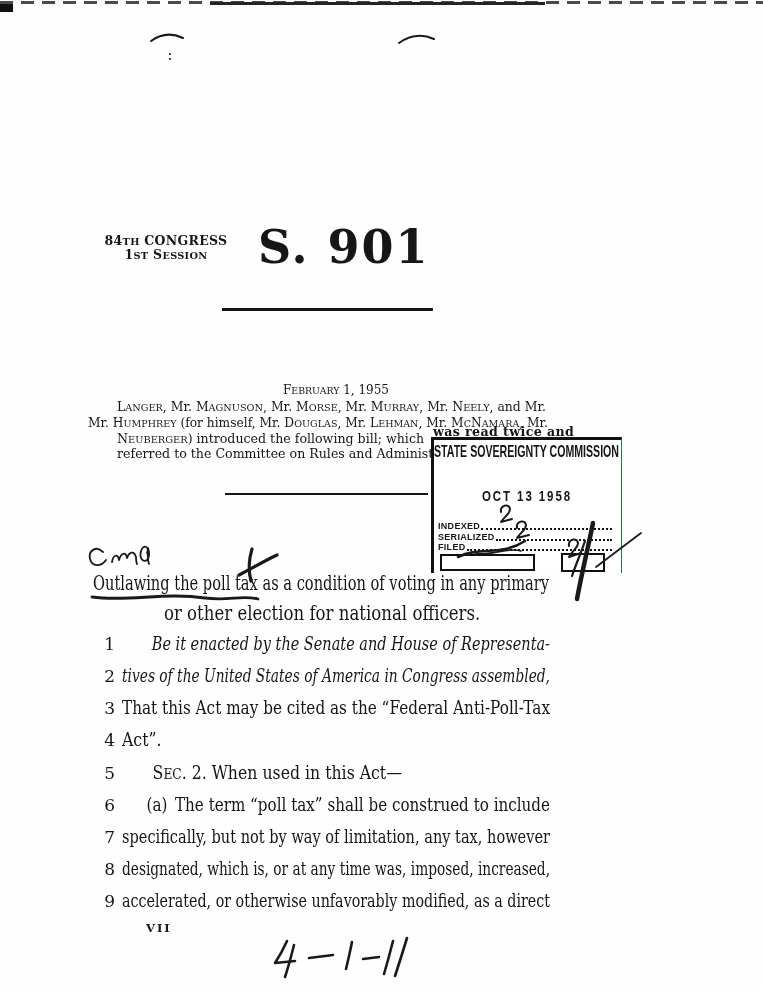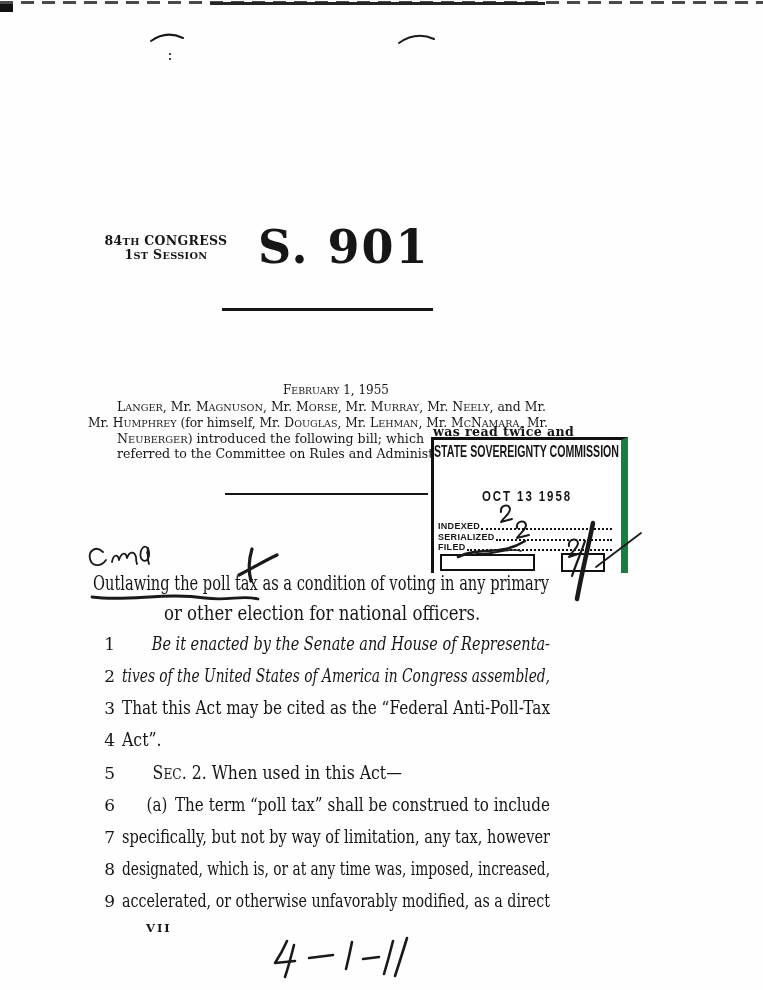--- a/index.html
+++ b/index.html
@@ -28,21 +28,21 @@
 
   
   .sponsor{left:88px;top:399px;width:468px;font-size:12.6px;}
   .sline{height:15.8px;line-height:15.8px;white-space:nowrap;}
   .sline.indent{padding-left:29px;}
 
   .rule2{left:225px;top:493px;width:203px;height:2px;background:#161616;}
 
   
   .stamp{left:431px;top:437px;width:187px;height:133px;background:#fff;
-         border-top:3px solid #111;border-left:3px solid #111;border-right:7px solid #15803d;
+         border-top:3px solid #111;border-left:3px solid #111;border-right:1px solid #15803d;
          font-family:"Liberation Sans","DejaVu Sans",sans-serif;}
   .stamp-title{position:absolute;left:0px;top:2px;font-weight:bold;font-size:17px;letter-spacing:0;}
   .stamp-date{position:absolute;left:48px;top:47px;font-weight:bold;font-size:15px;letter-spacing:2.5px;}
   .stamp-rows{position:absolute;left:4px;top:81px;width:175px;}
   .srow{display:flex;align-items:flex-end;height:10.3px;}
   .srow .lbl{font-weight:bold;font-size:9px;letter-spacing:.3px;line-height:9px;}
   .srow .leader{flex:1;border-bottom:2px dotted #111;margin:0 1px 1px 1px;height:8px;}
   .sbox1{position:absolute;left:6px;top:114px;width:91px;height:13px;border:2px solid #111;background:#fff;}
   .sbox2{position:absolute;left:127px;top:113px;width:40px;height:15px;border:2px solid #111;background:#fff;}
   .overlap-frag{left:433px;top:424px;font-size:12.6px;font-weight:bold;letter-spacing:.4px;}

